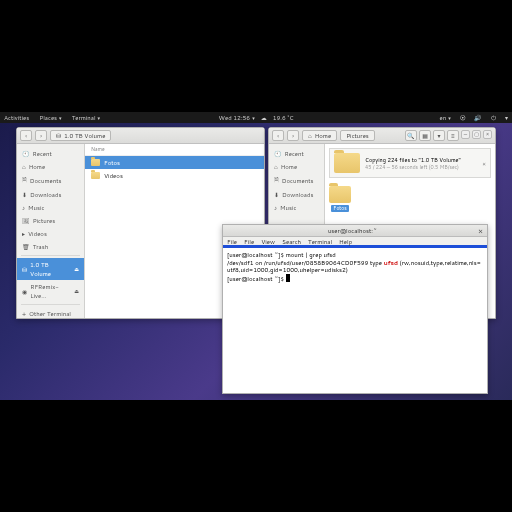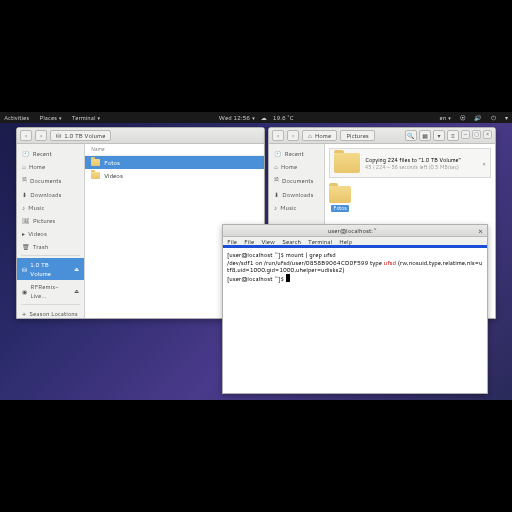--- a/index.html
+++ b/index.html
@@ -47,21 +47,21 @@
 .icon-item .big-folder{width:22px;height:17px;background:linear-gradient(#f5d98a,#e8c56a);border-radius:2px;position:relative}
 .icon-item .big-folder::before{content:"";position:absolute;top:-3px;left:0;width:9px;height:3px;background:#e8c56a;border-radius:2px 2px 0 0}
 .icon-item .lbl{background:#4a90d9;color:#fff;padding:0 2px;border-radius:1px;margin-top:2px}
 
 
 .term{top:224px;left:222px;width:266px;height:170px;background:#fff}
 .term-title{height:12px;background:linear-gradient(#eaeae8,#d8d8d6);border-bottom:1px solid #bbb;display:flex;align-items:center;font-size:6px;padding:0 4px}
 .term-title .t{flex:1;text-align:center;color:#333}
 .term-menu{height:11px;border-bottom:3px solid #1d4ed8;display:flex;align-items:center;padding:0 4px;gap:7px;font-size:6px;color:#333;background:#f0f0ee}
 .term-body{padding:3px 4px;font-family:"DejaVu Sans Mono",monospace;font-size:6px;color:#000;background:#fff;line-height:1.25;white-space:pre-wrap;word-break:break-all}
-.term-body .red{color:#c00;font-weight:normal}
+.term-body .red{color:#c00;font-weight:bold}
 .cursor{display:inline-block;width:4px;height:8px;background:#000;vertical-align:text-bottom}
 </style>
 </head>
 <body>
 
 <div class="desk"></div>
 
 <div class="topbar">
   <div class="left">
     <span>Activities</span>
@@ -132,21 +132,21 @@
           <span class="sb-eject">⏏</span>
         </div>
       <div class="sb-item">
           <span class="ic">◉</span>
           <span>RFRemix-Live...</span>
           <span class="sb-eject">⏏</span>
         </div>
       <div class="sb-sep"></div>
       <div class="sb-item">
           <span class="ic">+</span>
-          <span>Season Locations</span>
+          <span>Other Terminal</span>
         </div>
     </div>
     <div class="main">
       <div class="col-head">Name</div>
       <div class="row sel">
           <div class="folder-ic"></div>
           <span>Fotos</span>
         </div>
       <div class="row">
           <div class="folder-ic"></div>

